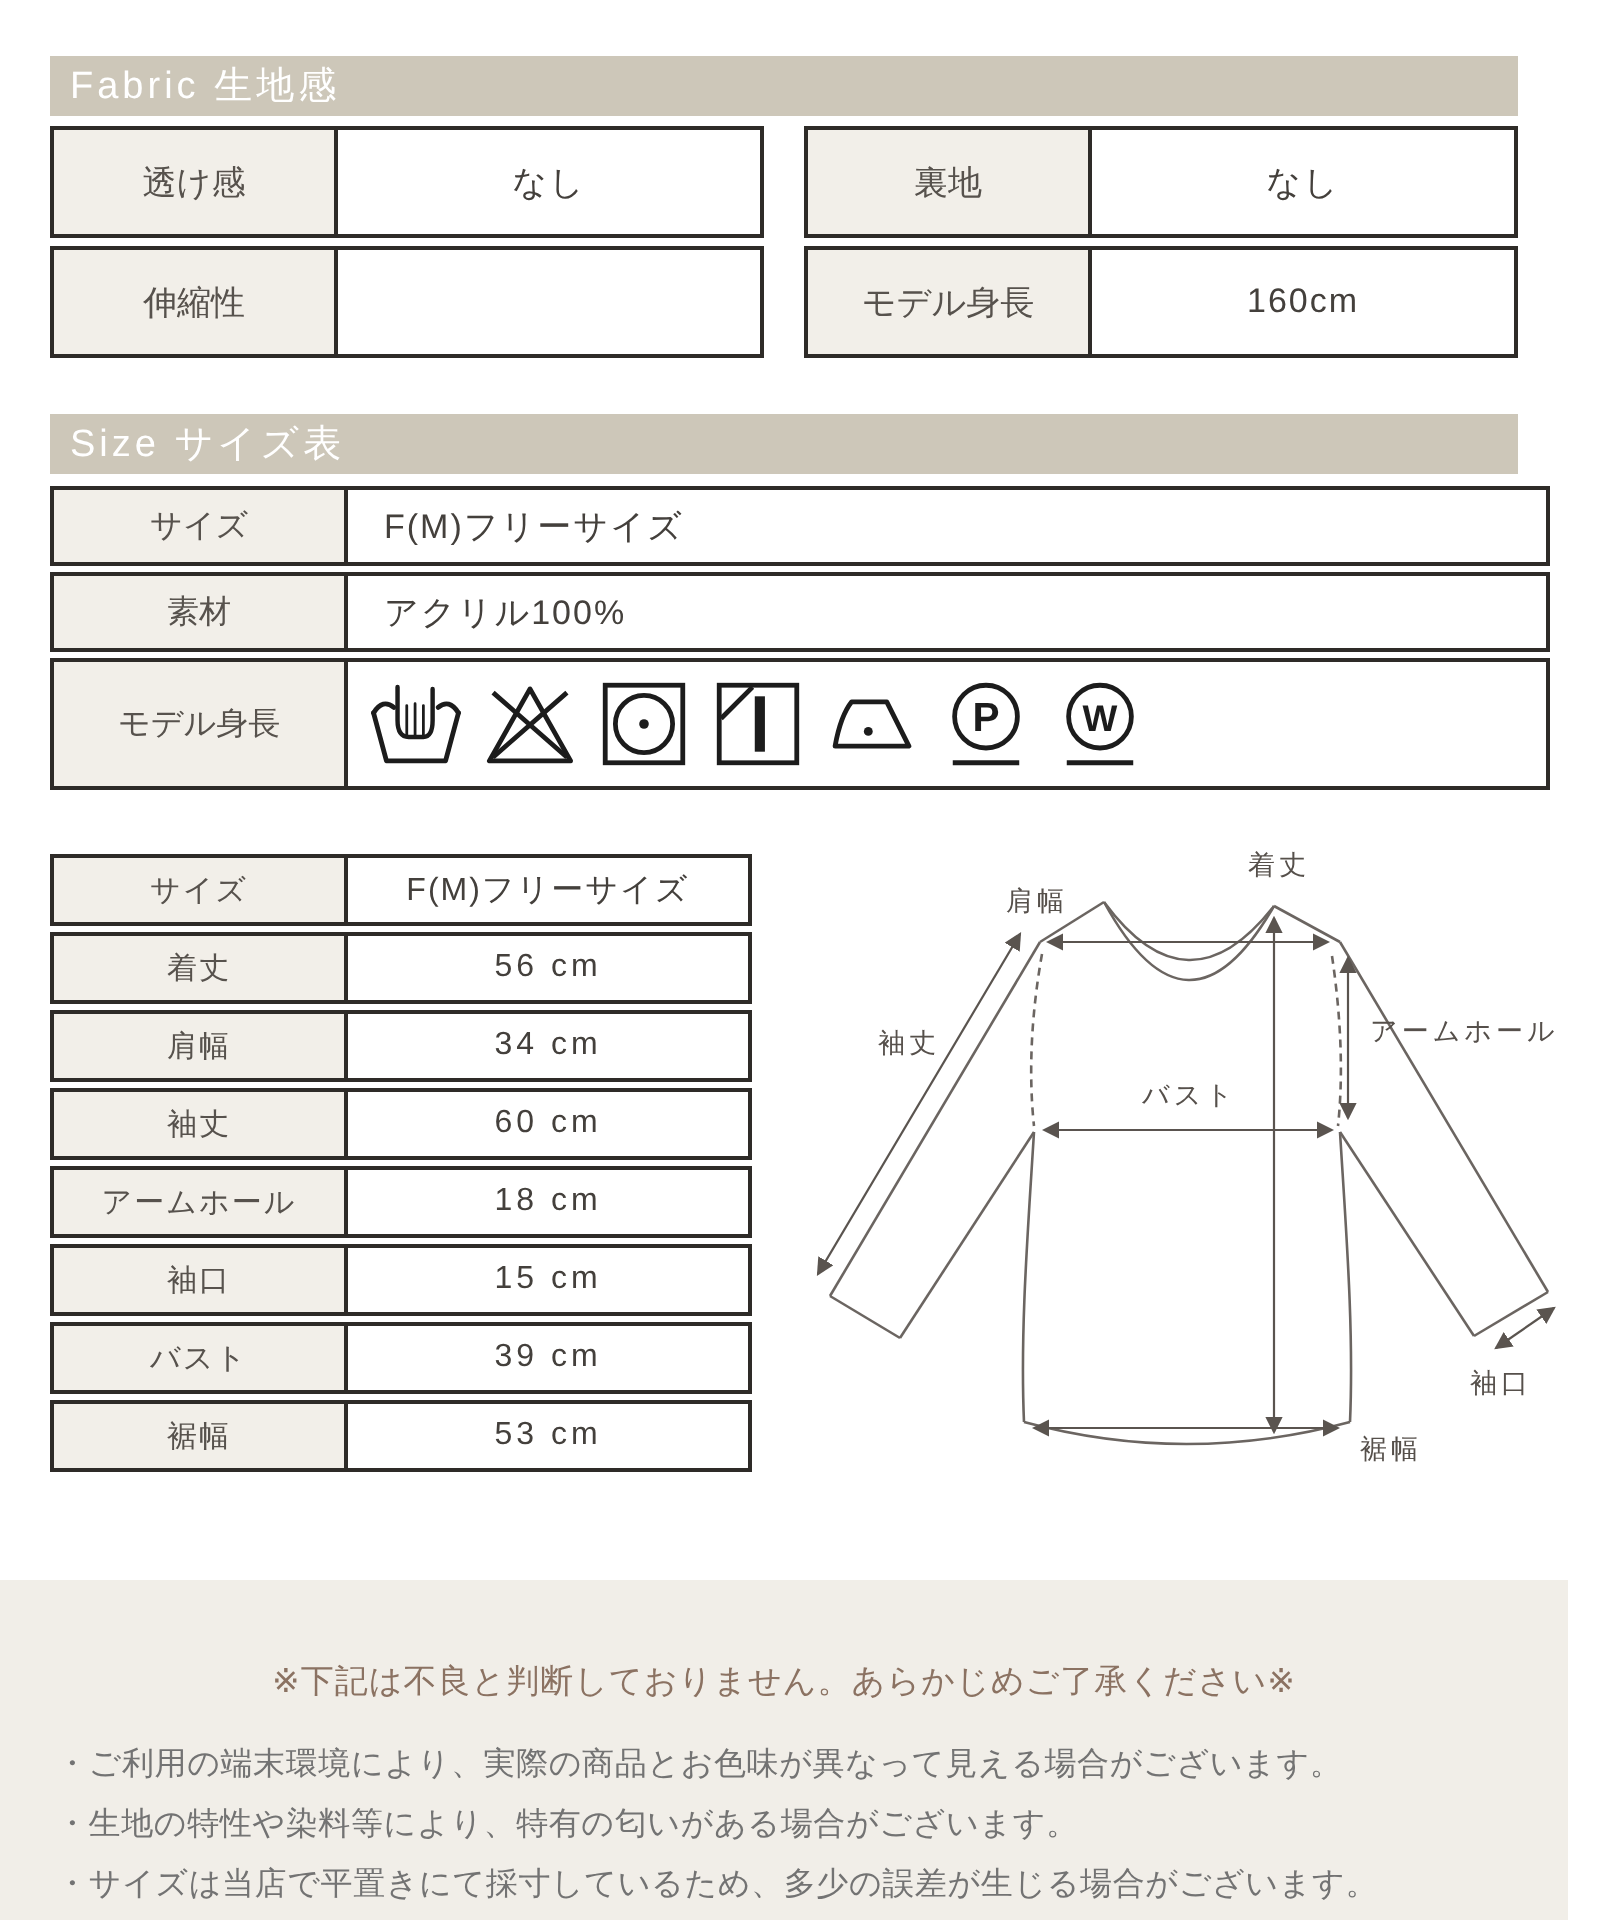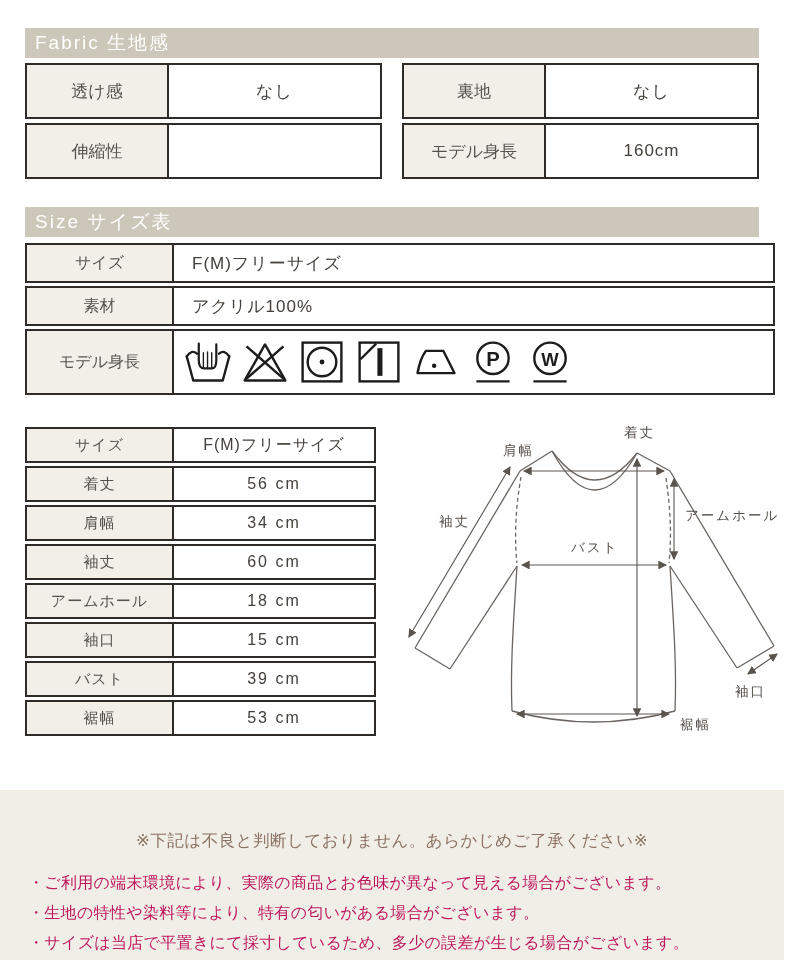--- a/index.html
+++ b/index.html
@@ -66,21 +66,21 @@
   .diagram { position: absolute; left: 372px; top: -12px; width: 395px; height: 340px; }
   .diagram svg text { font-family: "Liberation Sans", "DejaVu Sans", sans-serif; font-size: 13.5px; fill: #56504b; letter-spacing: 2px; }
 
   
   .notice {
     position: absolute; left: 0; top: 790px; right: 0; bottom: 0;
     background: #f1eee8; padding: 40px 28px 0 28px;
   }
   .notice-title { text-align: center; font-size: 16.5px; color: #8b7262; letter-spacing: 0.5px; }
   .notice-list { margin-top: 16px; }
-  .notice-item { font-size: 16px; color: #be185d; line-height: 30px; letter-spacing: 0.3px; }
+  .notice-item { font-size: 16px; color: #737373; line-height: 30px; letter-spacing: 0.3px; }
 </style>
 </head>
 <body>
 
 <div class="page">
   <div class="content">
 
     <div class="section-bar">
       <span>Fabric 生地感</span>
     </div>

